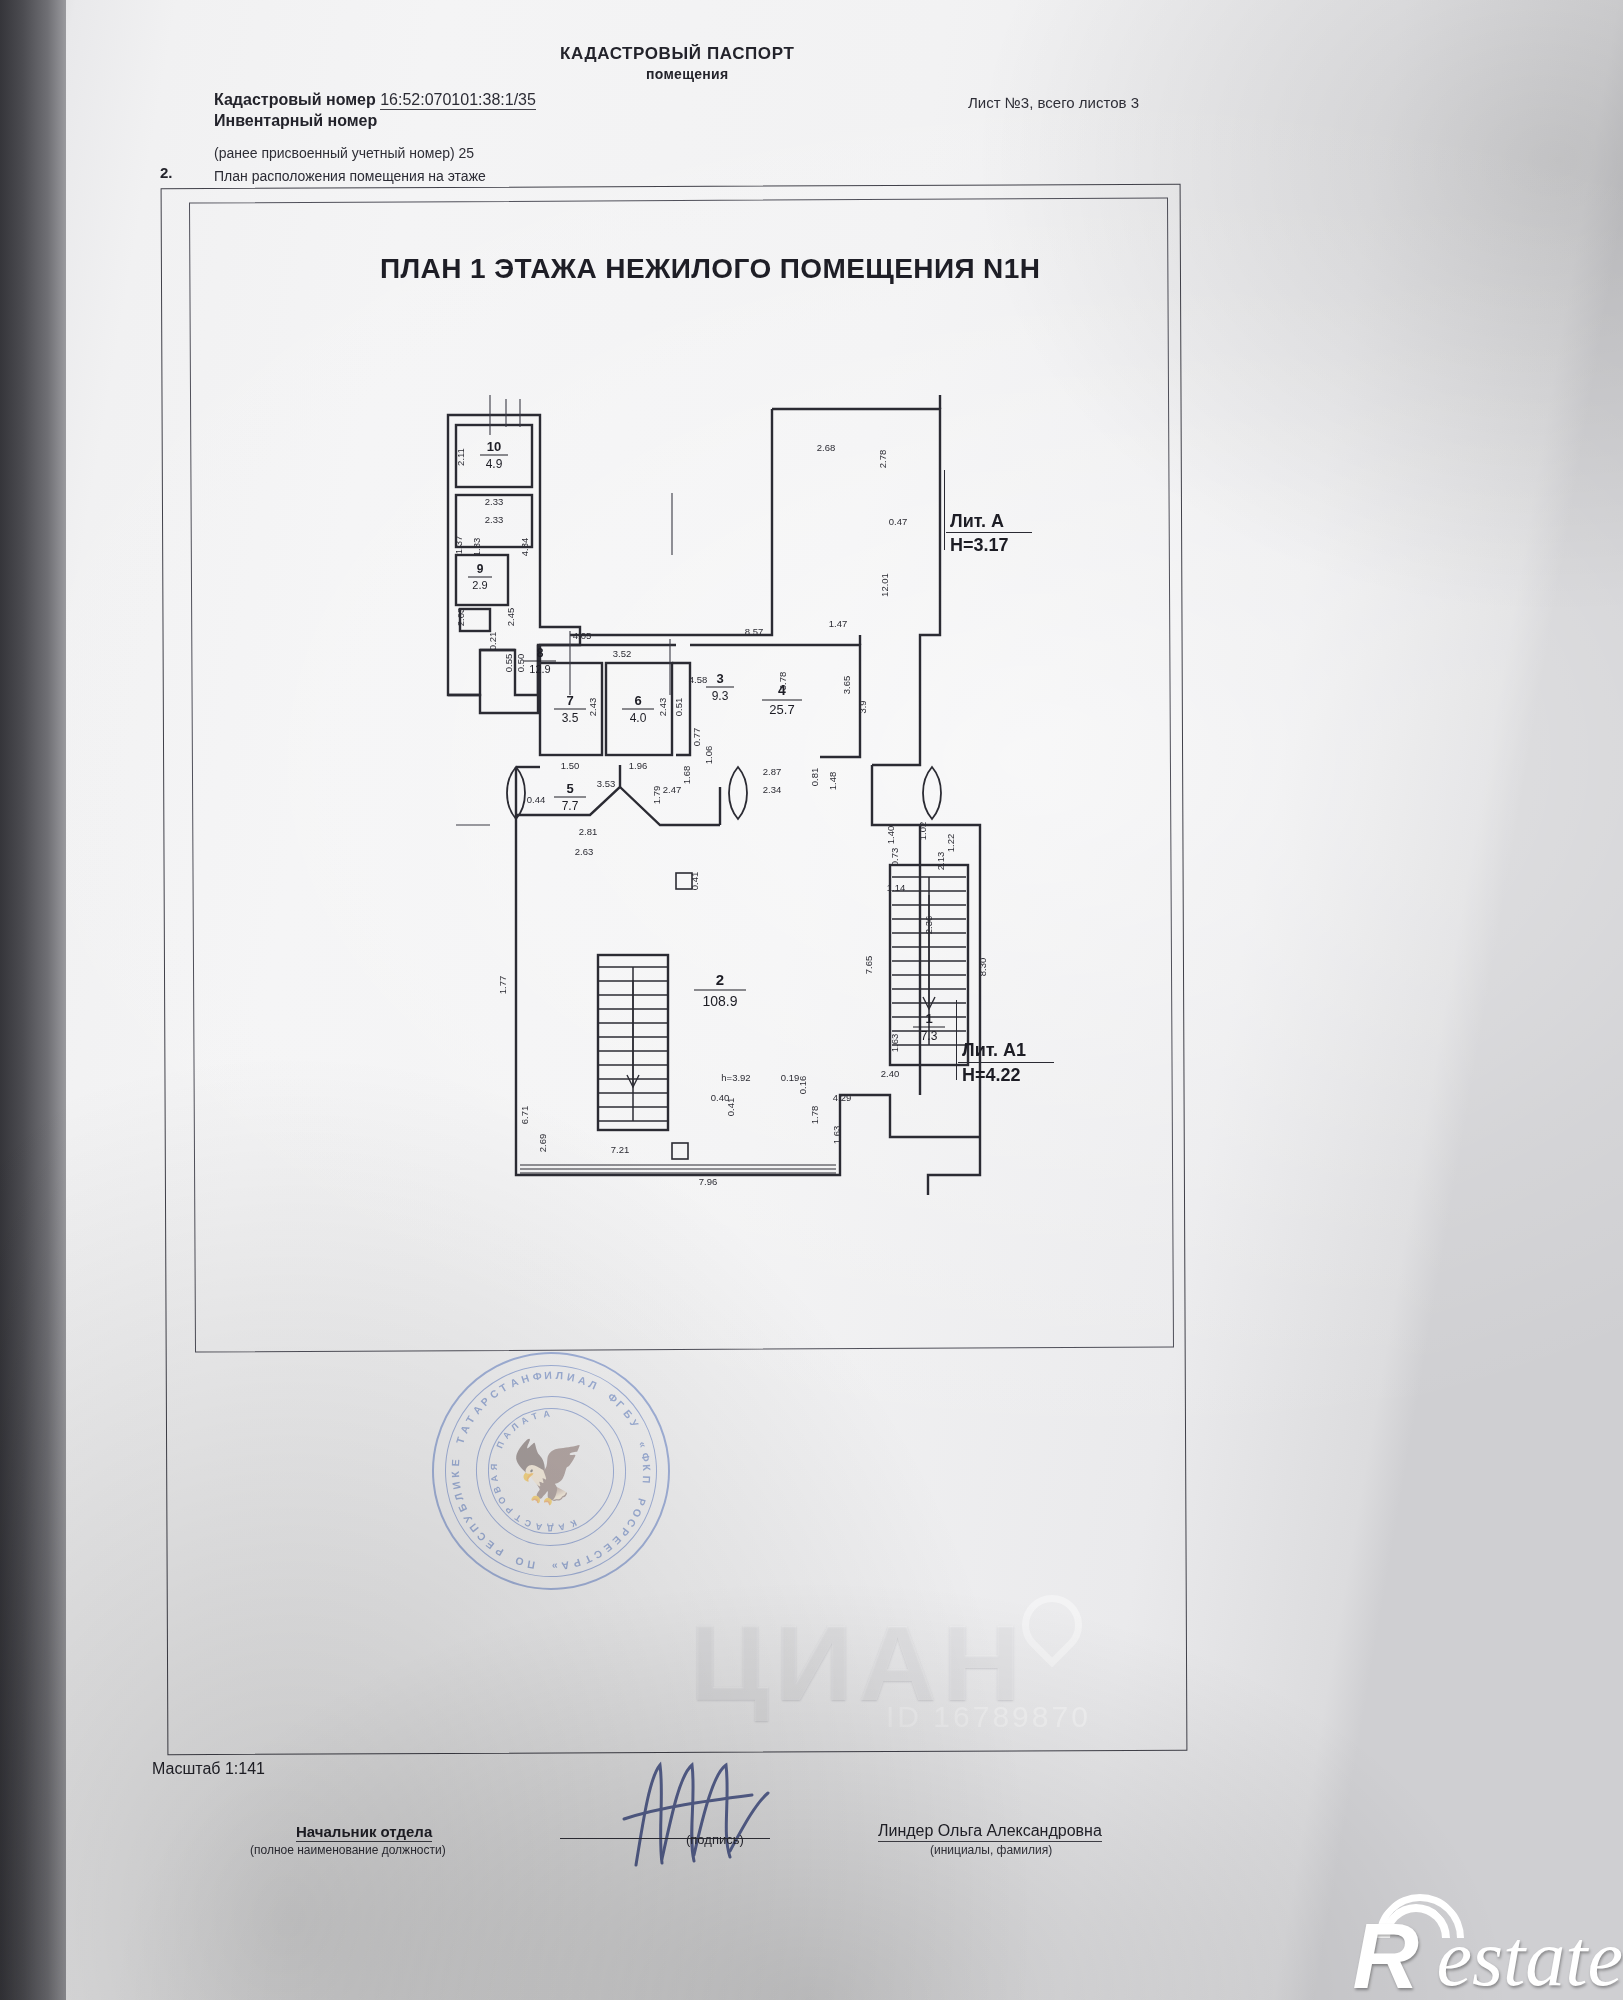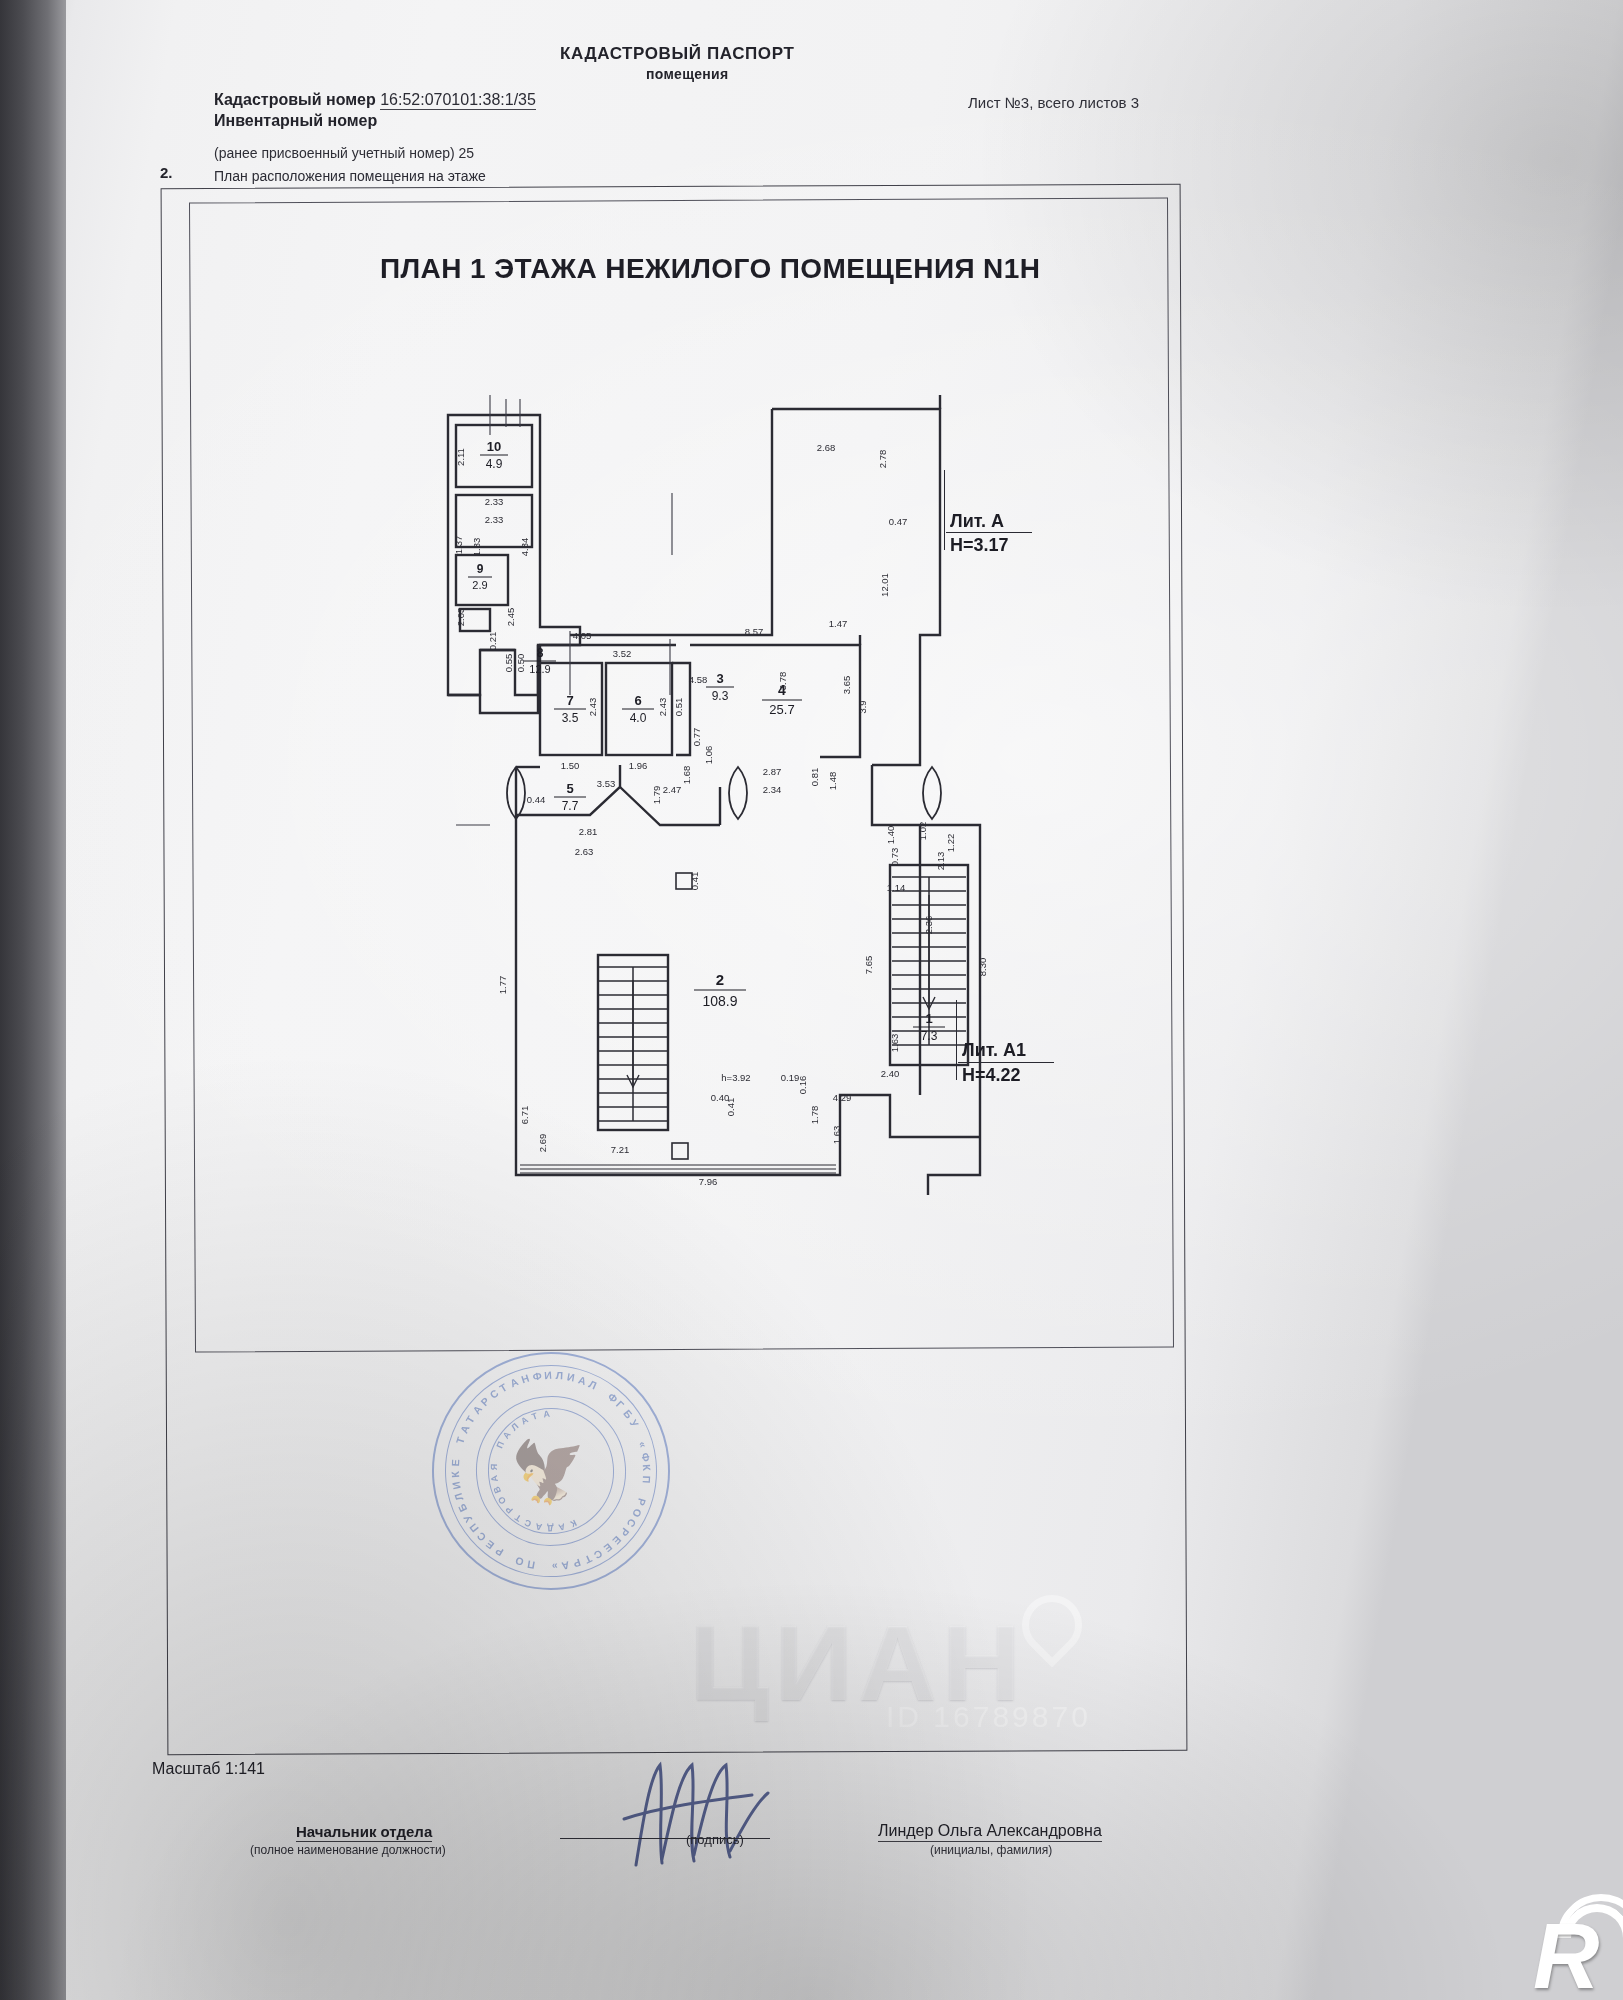--- a/index.html
+++ b/index.html
@@ -542,15 +542,16 @@
   <div class="txt" id="sig-name-note">(инициалы, фамилия)</div>
 
   <div id="lighting"></div>
 
   <div id="restate">
     <div class="mark">
       <div class="arc a2"></div>
       <div class="arc a1"></div>
       <span class="rletter">R</span>
     </div>
+    <div class="word">estate</div>
   </div>
 
 </div>
 
 </body></html>

